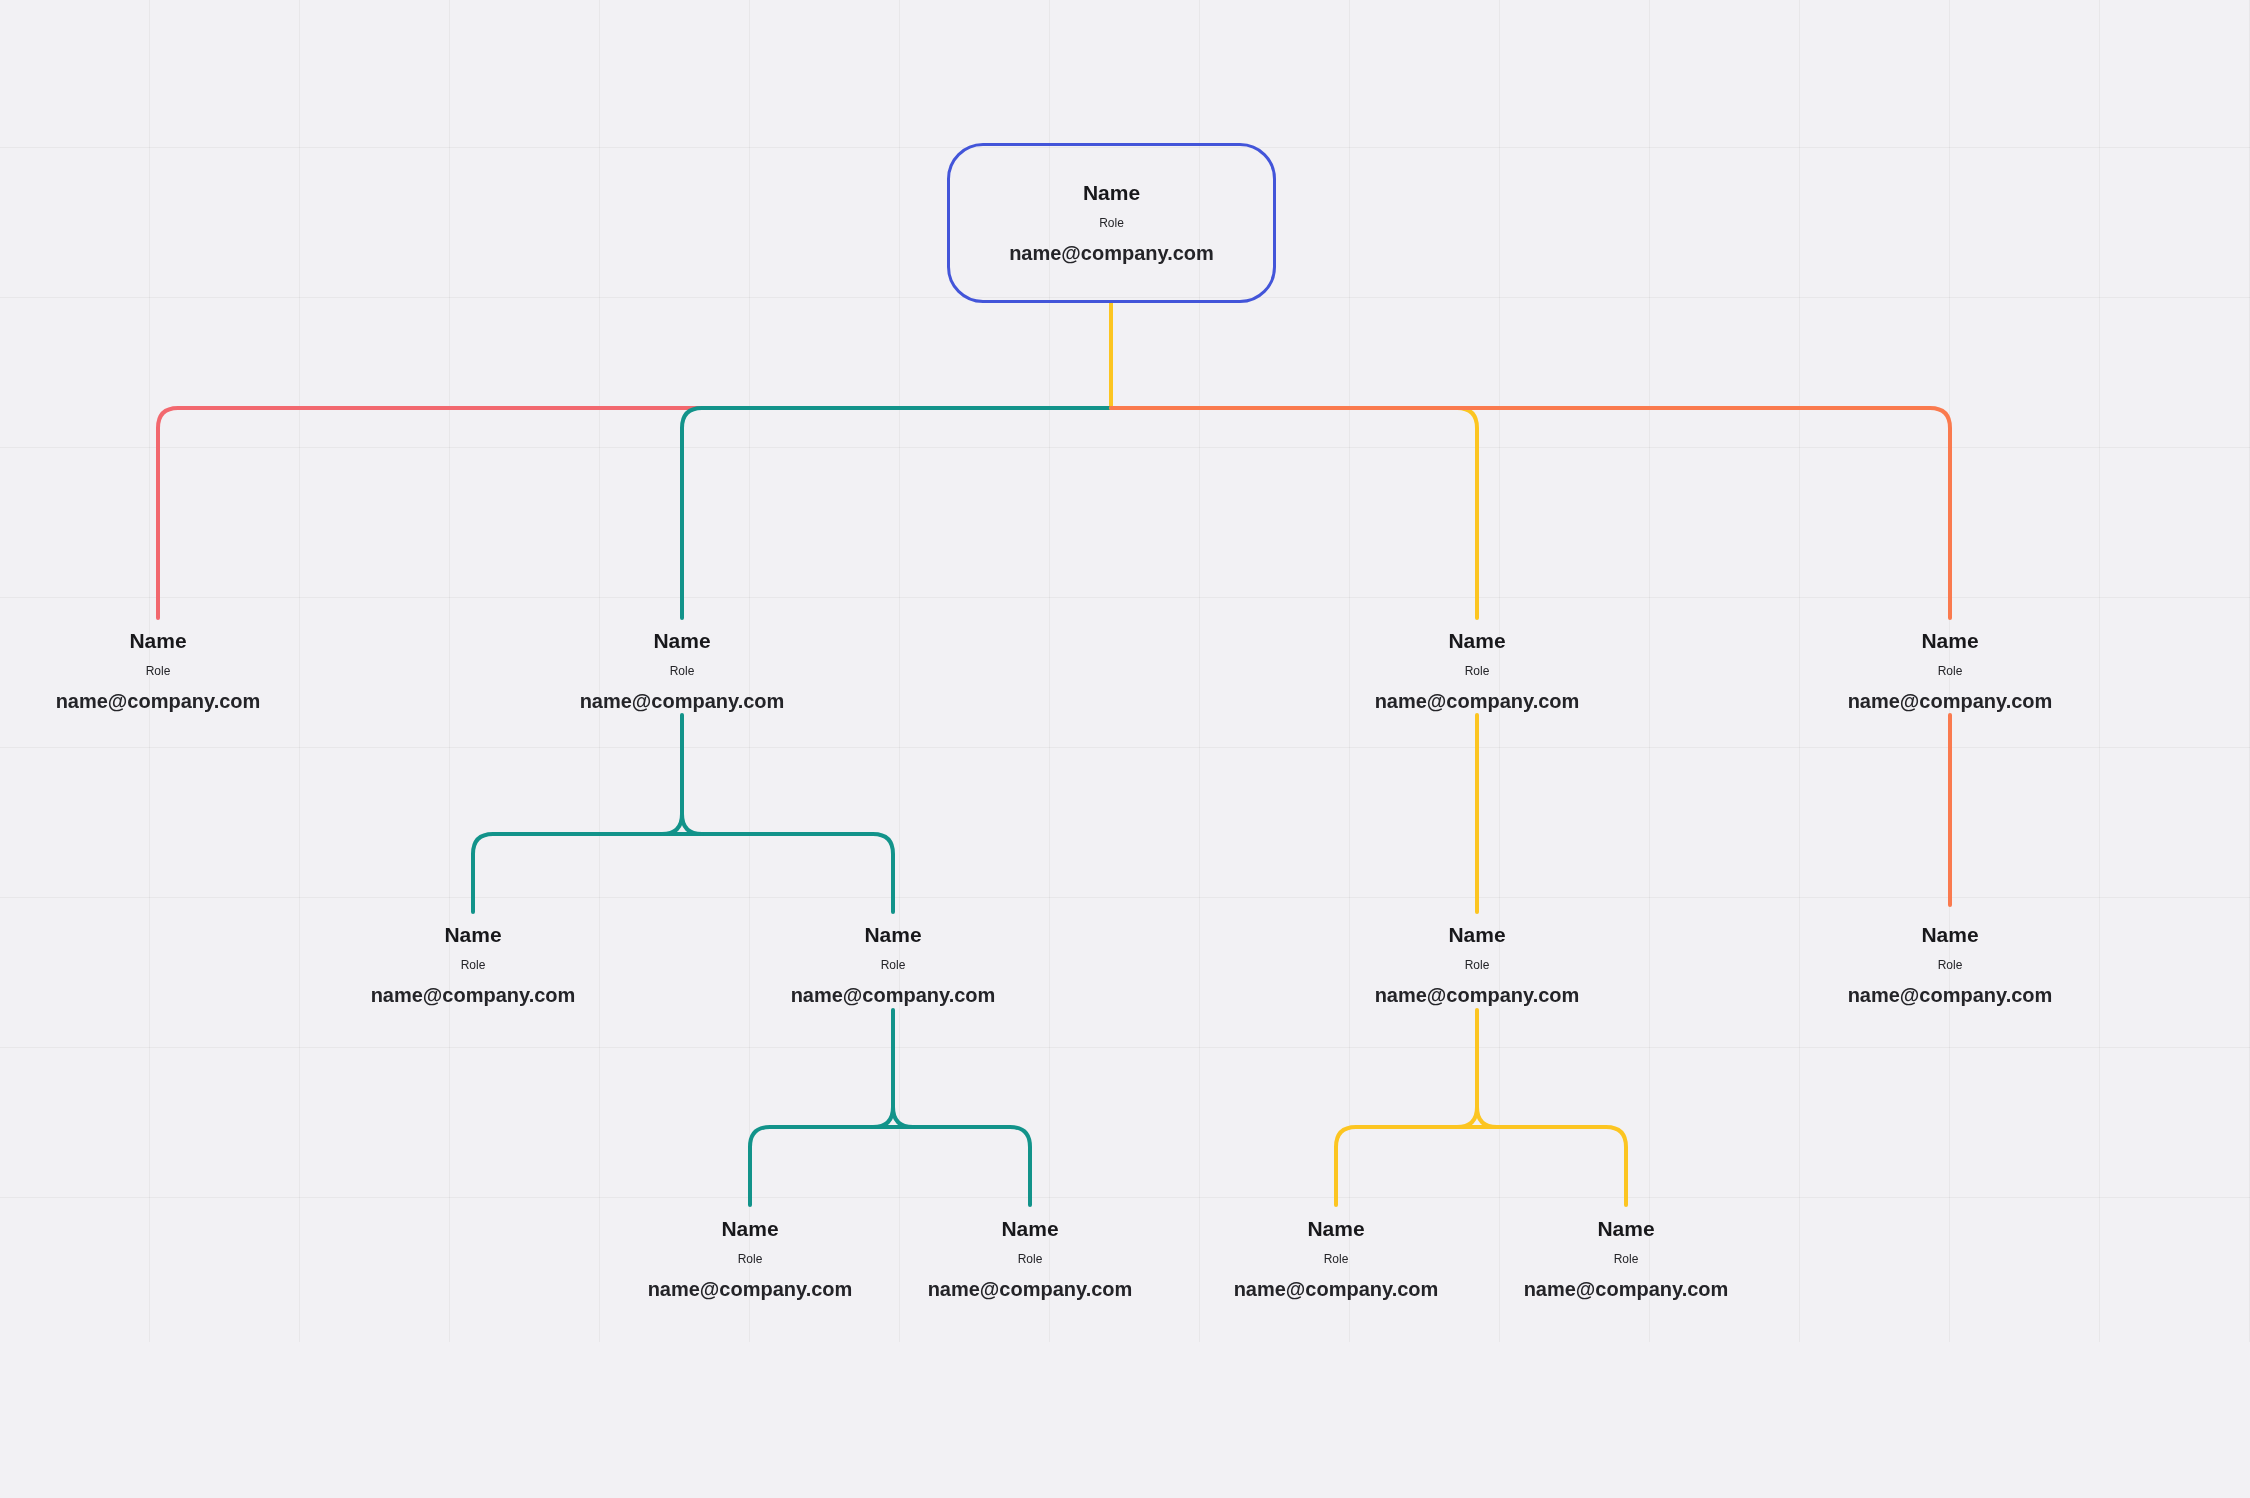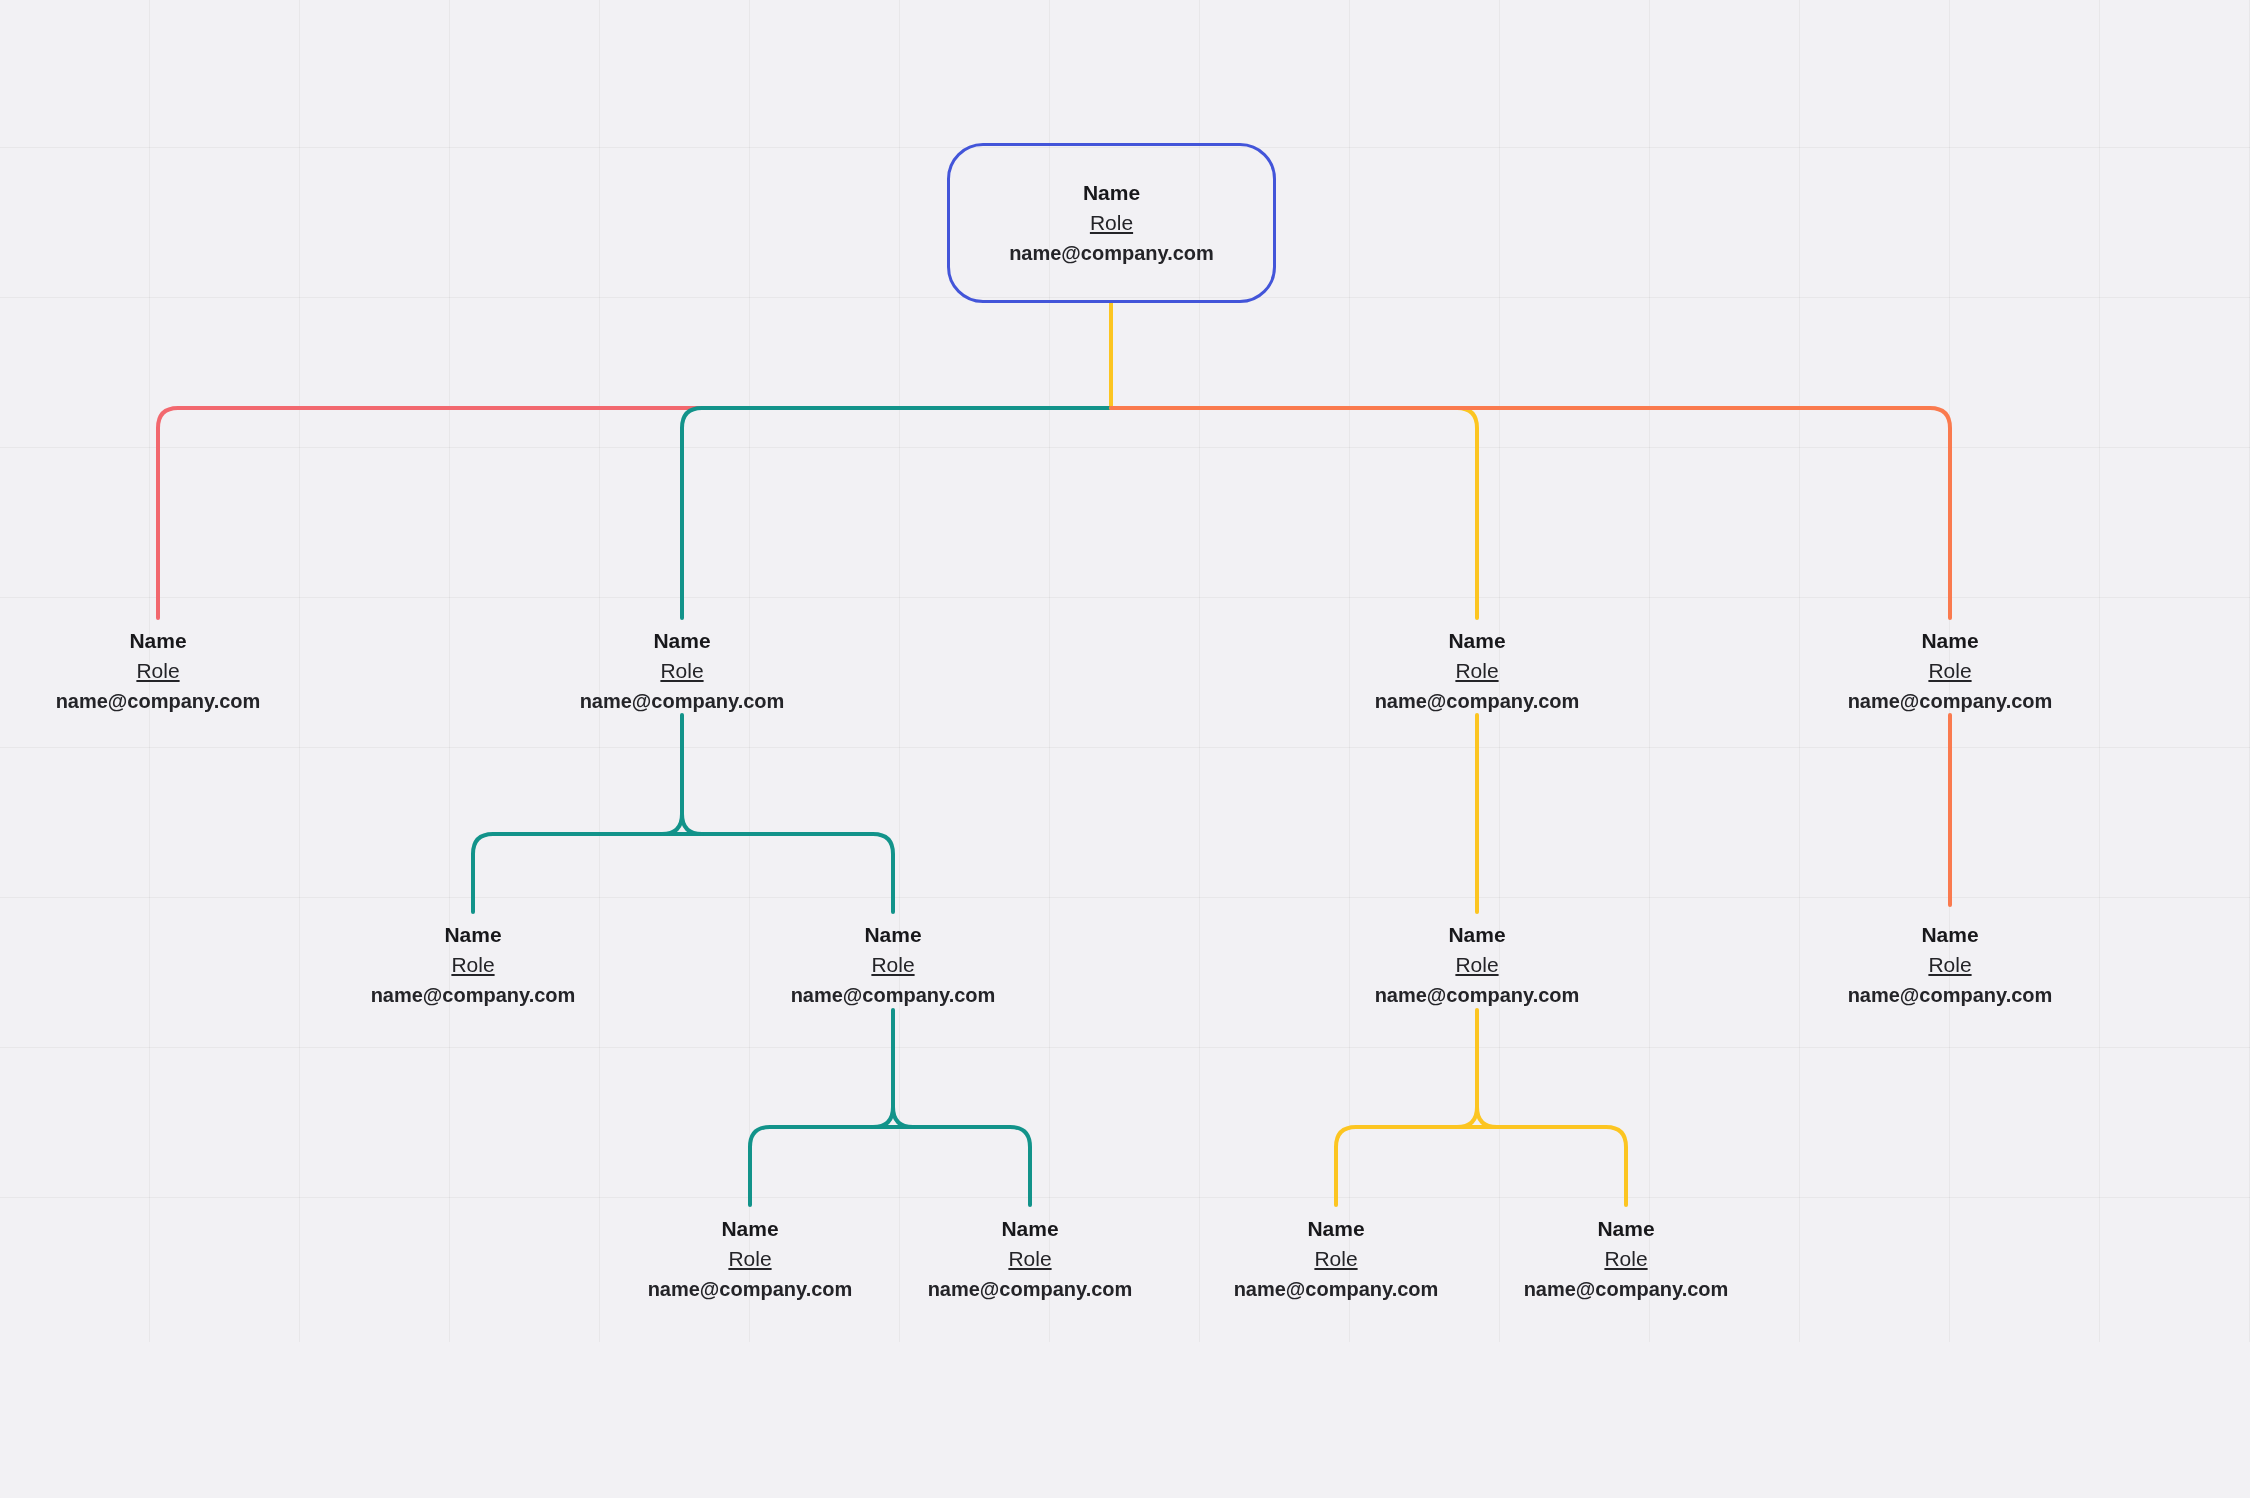--- a/index.html
+++ b/index.html
@@ -34,26 +34,25 @@
     box-sizing: border-box;
   }
   .node .nm {
     font-size: 21px;
     font-weight: bold;
     color: #18181b;
     line-height: 30px;
     white-space: nowrap;
   }
   .node .rl {
-    font-size: 21px;
+    font-size: 12px;
     font-weight: normal;
     color: #242428;
     line-height: 30px;
     white-space: nowrap;
-    text-decoration: underline;
   }
   .node .em {
     font-size: 20px;
     font-weight: bold;
     color: #242428;
     line-height: 31px;
     white-space: nowrap;
   }
   .node.root {
     border: 3px solid #4355d9;

